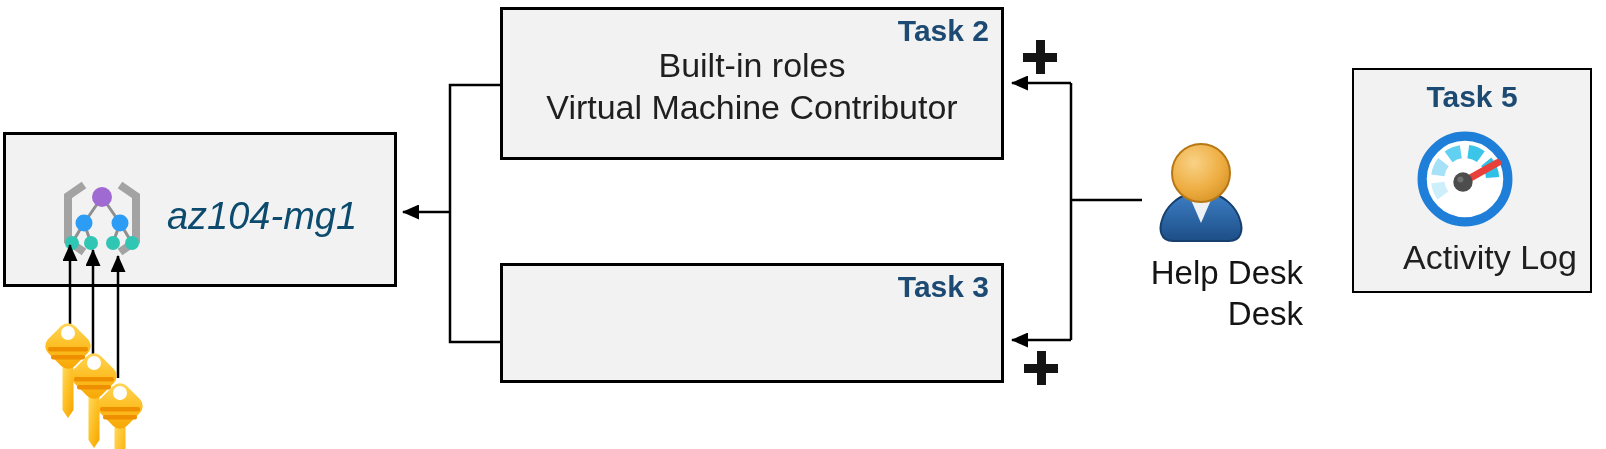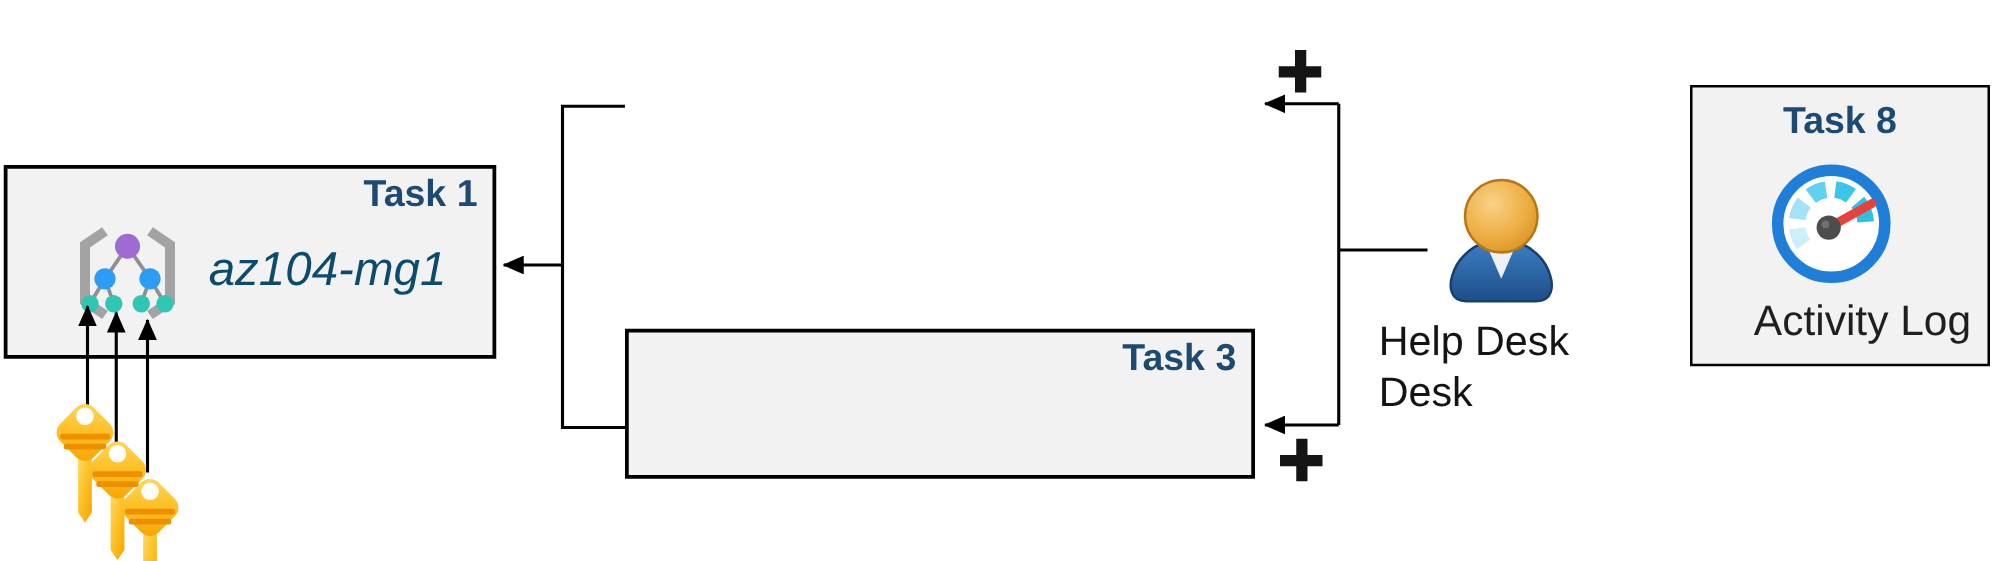--- a/index.html
+++ b/index.html
@@ -30,31 +30,30 @@
     position:absolute;top:168px;left:0;right:0;text-align:center;font-size:34px;color:#1f1f1f;padding-left:36px;
   }
   .overlay{position:absolute;left:0;top:0;pointer-events:none;}
   .icon-abs{position:absolute;}
   .plus{position:absolute;width:34px;height:34px;}
   .plus::before{content:"";position:absolute;left:0;top:12.5px;width:34px;height:9px;background:#141414;}
   .plus::after{content:"";position:absolute;left:12.5px;top:0;width:9px;height:34px;background:#141414;}
   #plus-top{left:1023px;top:40px;}
   #plus-bottom{left:1024px;top:351px;}
   .actor-text{
-    position:absolute;left:1103px;top:252px;width:200px;text-align:left;
+    position:absolute;left:1103px;top:252px;width:200px;text-align:right;
     font-size:33px;line-height:41px;color:#141414;
   }
 </style>
 </head>
 <body>
 
 <div id="canvas">
 
   <div id="task1" class="taskbox">
-    <span class="task-label">Task 1</span>
 
     <svg class="icon-abs" style="left:50px;top:46px;" width="92" height="80" viewBox="0 0 92 80">
       <path d="M28,4 L12,15 L12,60 L28,71" fill="none" stroke="#a3a3a3" stroke-width="8"></path>
       <path d="M64,4 L80,15 L80,60 L64,71" fill="none" stroke="#a3a3a3" stroke-width="8"></path>
       <g stroke="#8f8f8f" stroke-width="3">
         <line x1="46" y1="16" x2="28" y2="42"></line>
           <line x1="46" y1="16" x2="64" y2="42"></line>
         <line x1="28" y1="42" x2="16" y2="62"></line>
           <line x1="28" y1="42" x2="35" y2="62"></line>
         <line x1="64" y1="42" x2="57" y2="62"></line>
@@ -64,29 +63,36 @@
       <circle cx="28" cy="42" r="8.5" fill="#2d9cf4"></circle>
       <circle cx="64" cy="42" r="8.5" fill="#2d9cf4"></circle>
       <circle cx="16" cy="62" r="7" fill="#2fc6b4"></circle>
       <circle cx="35" cy="62" r="7" fill="#2fc6b4"></circle>
       <circle cx="57" cy="62" r="7" fill="#2fc6b4"></circle>
       <circle cx="76" cy="62" r="7" fill="#2fc6b4"></circle>
     </svg>
     <span class="mg-title">az104-mg1</span>
   </div>
 
+  <div id="task2" class="taskbox">
+    <span class="task-label">Task 2</span>
+    <div class="box-lines">
+      <div>Built-in roles</div>
+      <div>Virtual Machine Contributor</div>
+    </div>
+  </div>
 
   <div id="task3" class="taskbox">
     <span class="task-label">Task 3</span>
     <div class="box-lines">
     </div>
   </div>
 
   <div id="task4" class="taskbox">
-    <span class="task-label">Task 8</span>
+    <span class="task-label">Task 5</span>
 
     <svg class="icon-abs" style="left:62px;top:60px;" width="98" height="98" viewBox="0 0 96 96">
       <circle cx="48" cy="48" r="42" fill="#ffffff" stroke="#1f7fd8" stroke-width="9"></circle>
       <g fill="none" stroke-width="13">
         <path d="M 26.4 64.2 A 27 27 0 0 1 21.3 51.6" stroke="#cdeefb"></path>
         <path d="M 21.4 44.4 A 27 27 0 0 1 26.9 31.5" stroke="#a5e2f8"></path>
         <path d="M 31.9 26.3 A 27 27 0 0 1 43.9 21.3" stroke="#62d0f0"></path>
         <path d="M 51.2 21.2 A 27 27 0 0 1 63.5 26.1" stroke="#3ac5e9"></path>
         <path d="M 68.8 31.1 A 27 27 0 0 1 75 46.5" stroke="#2fc0e6"></path>
       </g>

